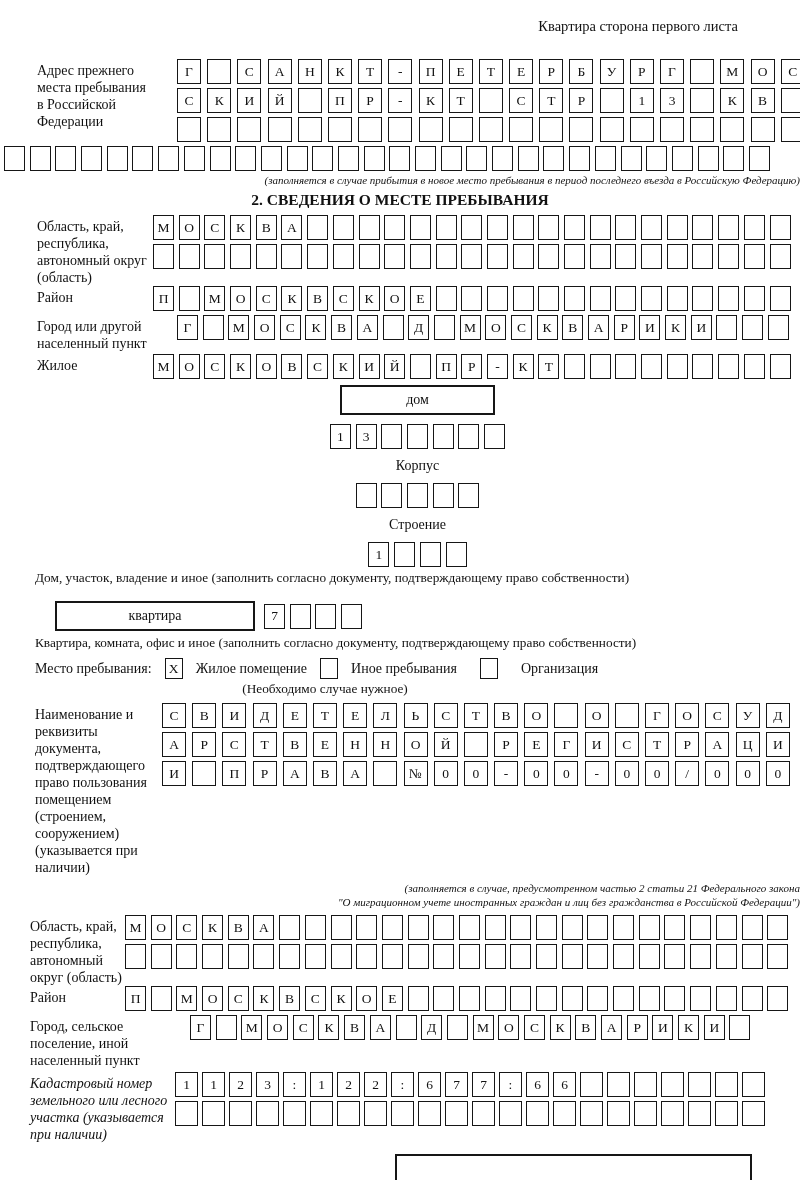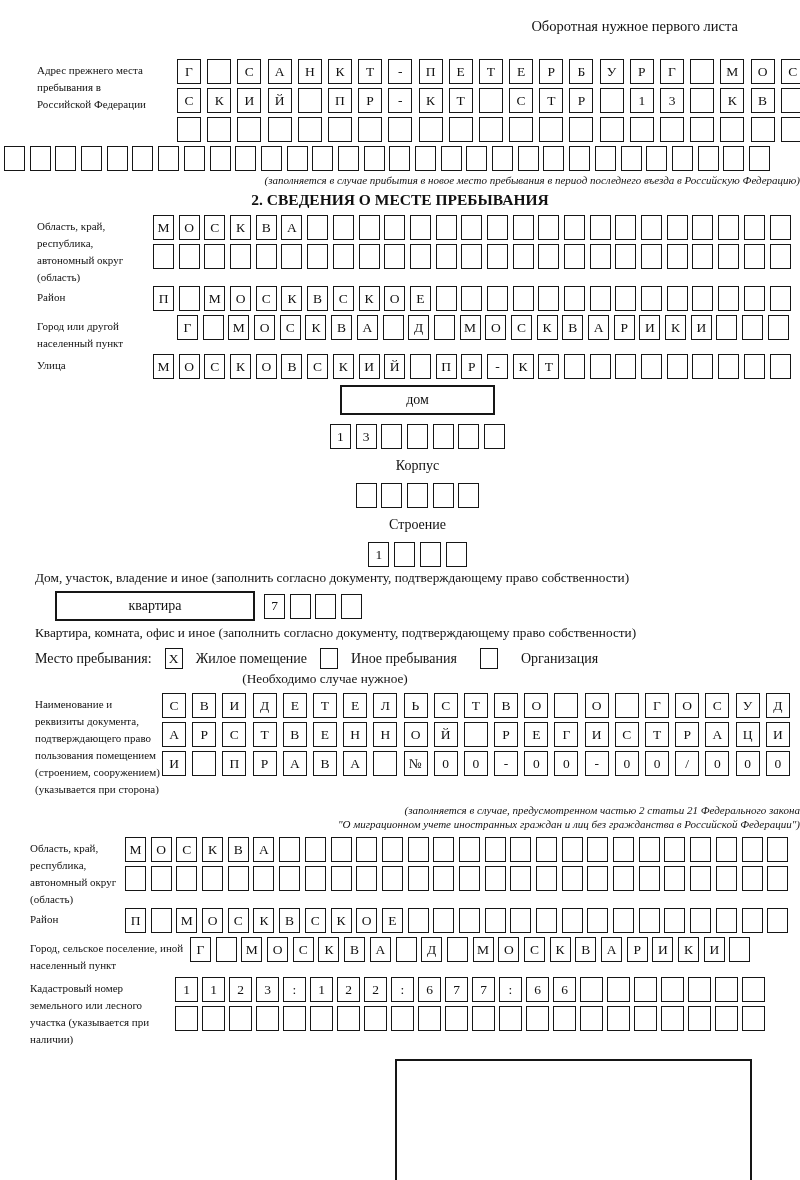--- a/index.html
+++ b/index.html
@@ -13,24 +13,24 @@
   .crow{display:flex;gap:4.7px;}
   .rows .crow + .crow{margin-top:4px;}
   .cell{box-sizing:border-box;flex:0 0 21px;width:21px;height:25px;
         border:1.8px solid #161616;display:flex;align-items:center;justify-content:center;
         font-size:13.5px;line-height:1;background:#fff;}
   .crow.wide{gap:6.2px;} .crow.wide .cell{flex-basis:24px;width:24px;}
   .crow.kad{gap:4px;}   .crow.kad .cell{flex-basis:23px;width:23px;}
 
   
   .frow{display:flex;align-items:flex-start;margin-left:37px;}
-  .flabel{flex:0 0 auto;font-size:11px;line-height:17px;padding-top:3px;}
+  .flabel{flex:0 0 auto;font-size:14px;line-height:17px;padding-top:3px;}
   .rows{flex:0 0 auto;}
   .w95{width:95px;}  .w112{width:112px;padding-right:28px;} .w116{width:116px;}
-  .w140{width:140px;} .w160{width:160px;} .w145{width:145px;}
+  .w140{width:140px;} .w160{width:160px;} .w145{width:145px;font-style:italic;}
 
   .note{font-size:11px;text-align:right;margin-top:3px;font-style:italic;}
   .h{font-weight:bold;text-align:center;font-size:15.5px;}
 
   .bigcell{box-sizing:border-box;border:2px solid #161616;height:30px;
            display:flex;align-items:center;justify-content:center;font-size:14px;}
   .inlinerow{display:flex;align-items:center;margin-left:35px;}
   .inlinerow .crow{margin-top:0;}
   .slabel{font-size:14px;white-space:nowrap;}
 
@@ -38,21 +38,21 @@
        display:inline-flex;align-items:center;justify-content:center;font-size:13.5px;}
 
   .stamp{box-sizing:border-box;margin-left:395px;margin-top:11px;width:357px;height:176px;
          border:2px solid #161616;}
 </style>
 </head>
 <body>
 
 <div class="page">
 
-  <div class="corner">Оборотная нужное первого листа</div>
+  <div class="corner">Квартира сторона первого листа</div>
 
   <div class="frow" style="margin-top:24px;">
     <div class="flabel w112">Адрес прежнего места пребывания в Российской Федерации</div>
     <div class="rows">
       <div class="crow wide">
           <span class="cell">Г</span>
           <span class="cell"></span>
           <span class="cell">С</span>
           <span class="cell">А</span>
           <span class="cell">Н</span>
@@ -276,21 +276,21 @@
           <span class="cell">К</span>
           <span class="cell">И</span>
           <span class="cell"></span>
           <span class="cell"></span>
           <span class="cell"></span>
         </div>
       </div>
   </div>
 
   <div class="frow" style="margin-top:2px;">
-    <div class="flabel w116">Улица</div>
+    <div class="flabel w116">Жилое</div>
     <div class="rows">
         <div class="crow">
           <span class="cell">М</span>
           <span class="cell">О</span>
           <span class="cell">С</span>
           <span class="cell">К</span>
           <span class="cell">О</span>
           <span class="cell">В</span>
           <span class="cell">С</span>
           <span class="cell">К</span>
@@ -337,21 +337,21 @@
     <div class="slabel">Строение</div>
     <div class="crow">
         <span class="cell">1</span>
         <span class="cell"></span>
         <span class="cell"></span>
         <span class="cell"></span>
       </div>
   </div>
   <div style="margin-left:35px;font-size:13.3px;margin-top:3px;">Дом, участок, владение и иное (заполнить согласно документу, подтверждающему право собственности)</div>
 
-  <div class="inlinerow" style="margin-top:5px;gap:9px;padding-left:20px;">
+  <div class="inlinerow" style="margin-top:15px;gap:9px;padding-left:20px;">
     <div class="bigcell" style="width:200px;">квартира</div>
     <div class="crow">
         <span class="cell">7</span>
         <span class="cell"></span>
         <span class="cell"></span>
         <span class="cell"></span>
       </div>
   </div>
   <div style="margin-left:35px;font-size:13.3px;margin-top:4px;">Квартира, комната, офис и иное (заполнить согласно документу, подтверждающему право собственности)</div>
 
@@ -360,21 +360,21 @@
     <span class="chk">X</span>
     <div class="slabel">Жилое помещение</div>
     <span class="chk"></span>
     <div class="slabel">Иное пребывания</div>
     <span class="chk" style="margin-left:10px;"></span>
     <div class="slabel" style="margin-left:10px;">Организация</div>
   </div>
   <div style="margin-left:200px;width:250px;text-align:center;font-size:13.3px;margin-top:2px;">(Необходимо случае нужное)</div>
 
   <div class="frow" style="margin-top:6px;margin-left:35px;">
-    <div class="flabel" style="width:127px;">Наименование и реквизиты документа, подтверждающего право пользования помещением (строением, сооружением) (указывается при сторона)</div>
+    <div class="flabel" style="width:127px;">Наименование и реквизиты документа, подтверждающего право пользования помещением (строением, сооружением) (указывается при наличии)</div>
     <div class="rows">
       <div class="crow wide">
           <span class="cell">С</span>
           <span class="cell">В</span>
           <span class="cell">И</span>
           <span class="cell">Д</span>
           <span class="cell">Е</span>
           <span class="cell">Т</span>
           <span class="cell">Е</span>
           <span class="cell">Л</span>

